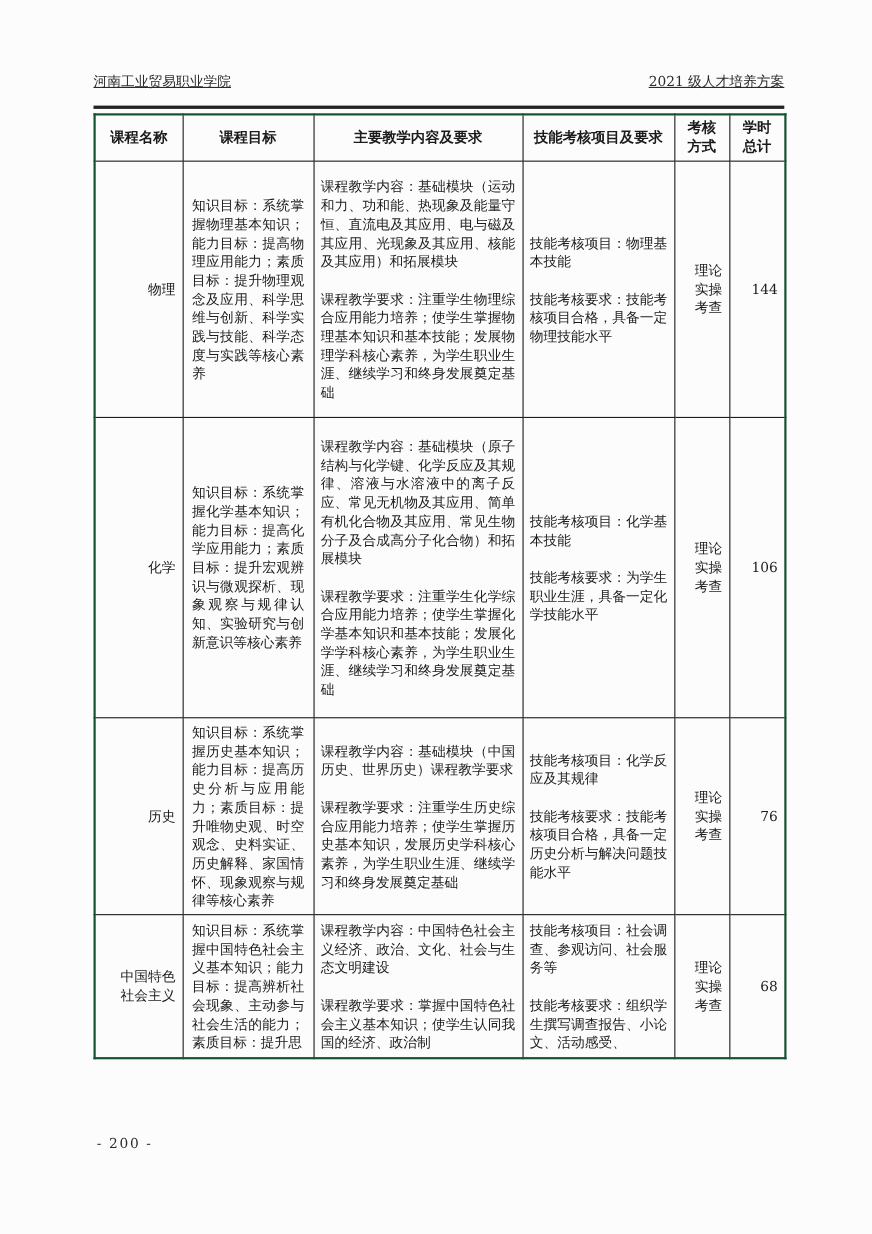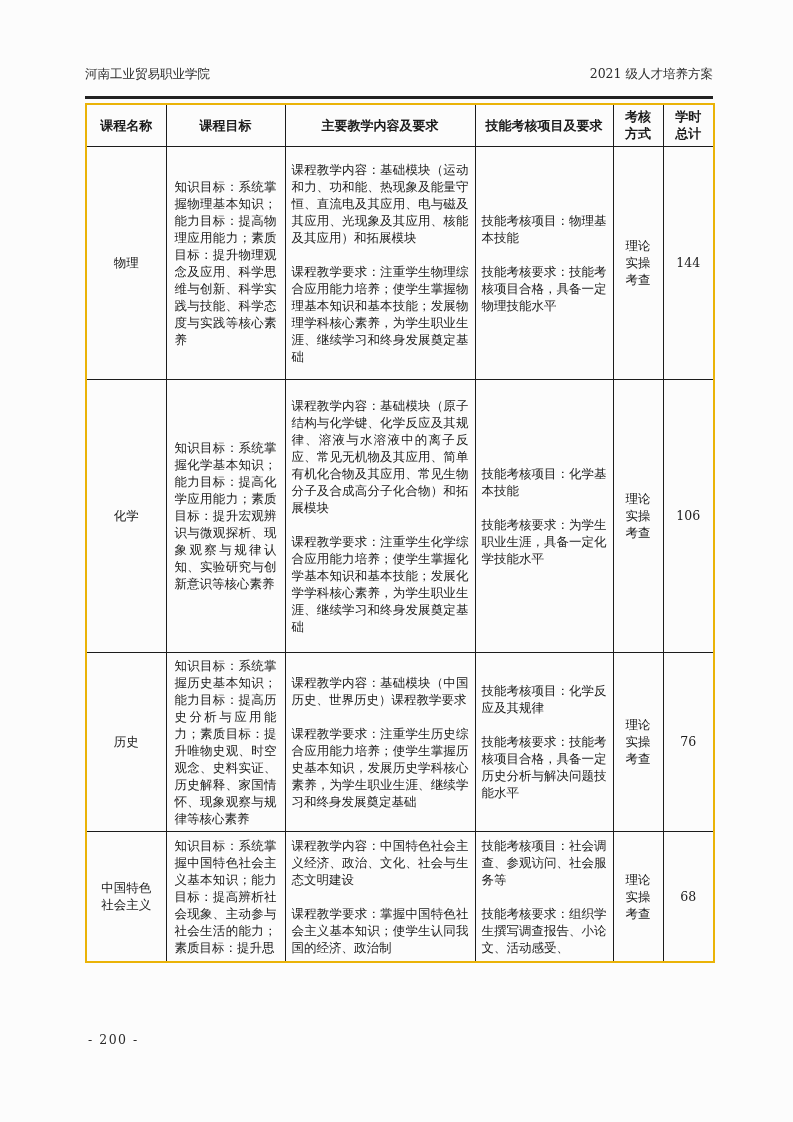--- a/index.html
+++ b/index.html
@@ -21,37 +21,38 @@
   }
   .doc-header {
     position: absolute;
     top: 66px;
     left: 0;
     width: 100%;
     display: flex;
     justify-content: space-between;
     font-size: 12.5px;
     color: #2a2a2a;
+    text-decoration: underline;
   }
   .header-rule {
     position: absolute;
     top: 96px;
     left: 0;
     width: 100%;
     height: 2.5px;
     background: #222;
   }
   table.course-table {
     position: absolute;
     top: 103px;
     left: 0;
     width: 628px;
     border-collapse: collapse;
     table-layout: fixed;
-    border: 2px solid #eab308;
+    border: 2px solid #14532d;
   }
   .course-table th, .course-table td {
     border: 1px solid #1c1c1c;
     padding: 2px 6px;
     vertical-align: middle;
     overflow: hidden;
   }
   .course-table th {
     font-size: 13px;
     font-weight: bold;
@@ -61,21 +62,21 @@
   .course-table td {
     font-size: 12.5px;
     line-height: 17px;
   }
   tr.hdr    { height: 42px; }
   tr.row-0  { height: 52px; }
   tr.row-1  { height: 233px; }
   tr.row-2  { height: 273px; }
   tr.row-3  { height: 179px; }
   tr.row-4  { height: 131px; }
-  td.center { text-align: center; }
+  td.center { text-align: right; }
   td.just   { text-align: justify; }
   .pre      { white-space: pre-line; }
   td .para  { margin: 0; }
   td .para + .para { margin-top: 17px; }
   td.cell-objectives { padding: 2px 8px; }
   .page-number {
     position: absolute;
     left: 88px;
     top: 1032px;
     font-size: 12.5px;

